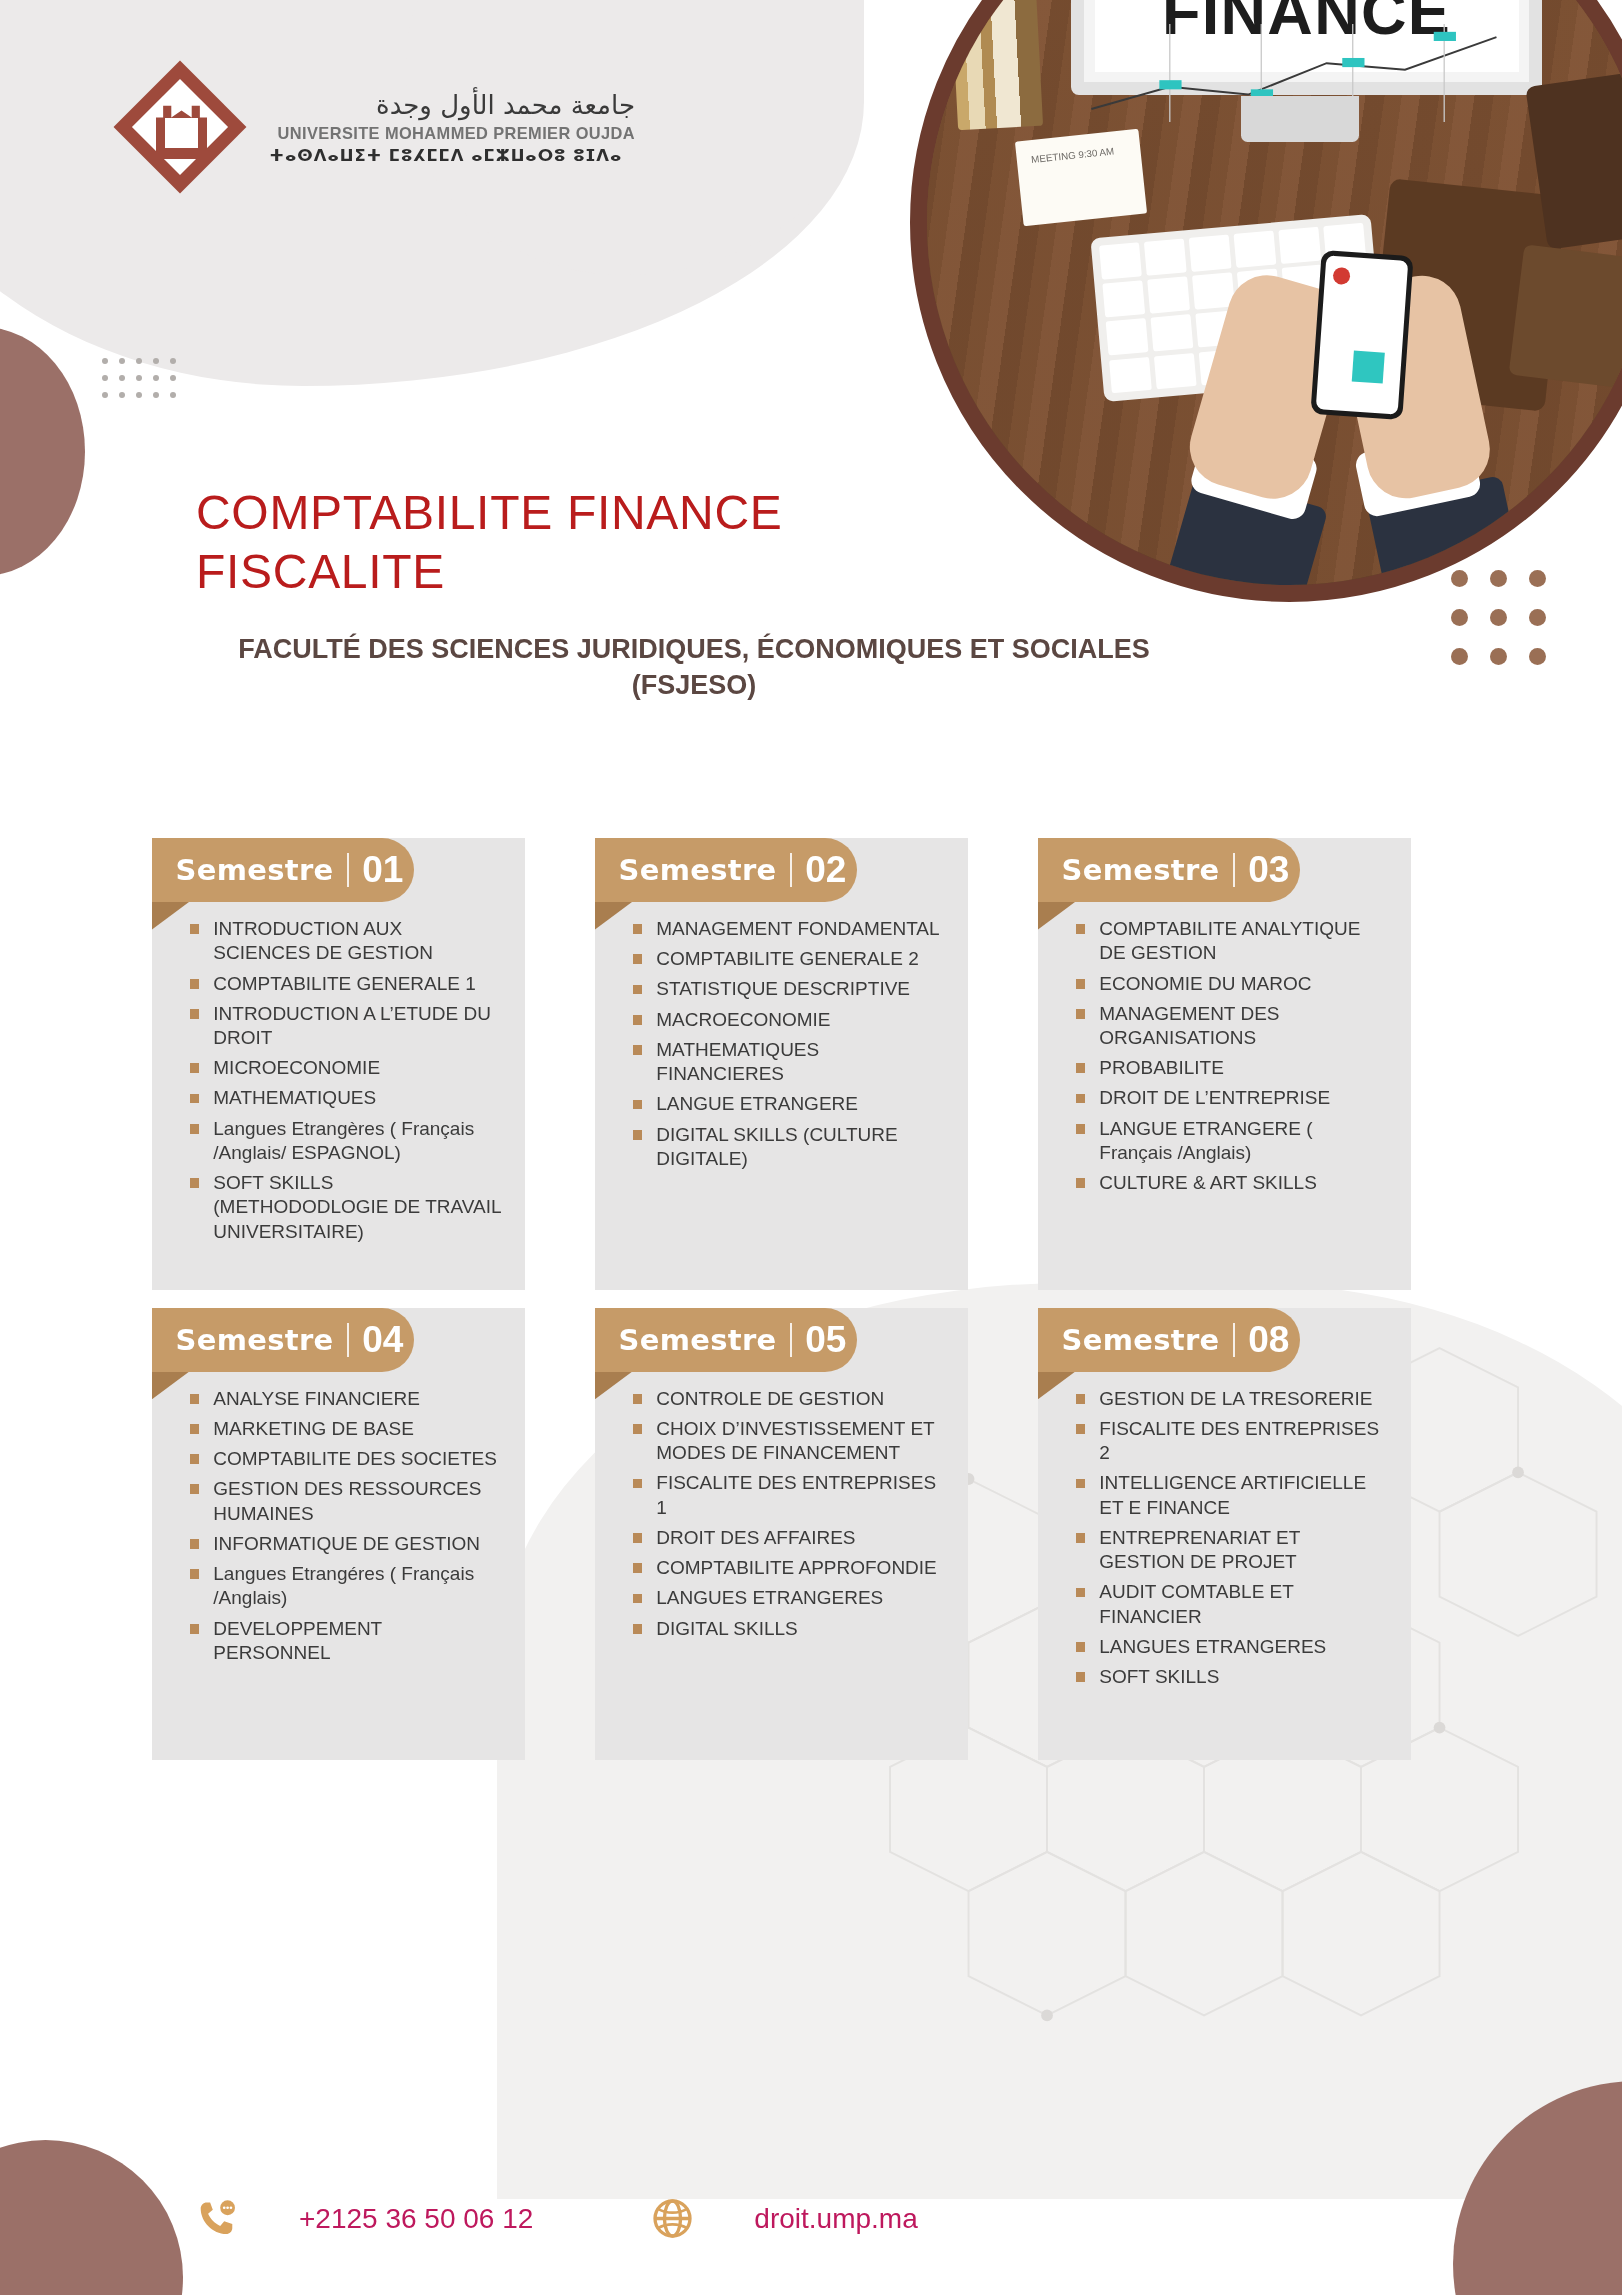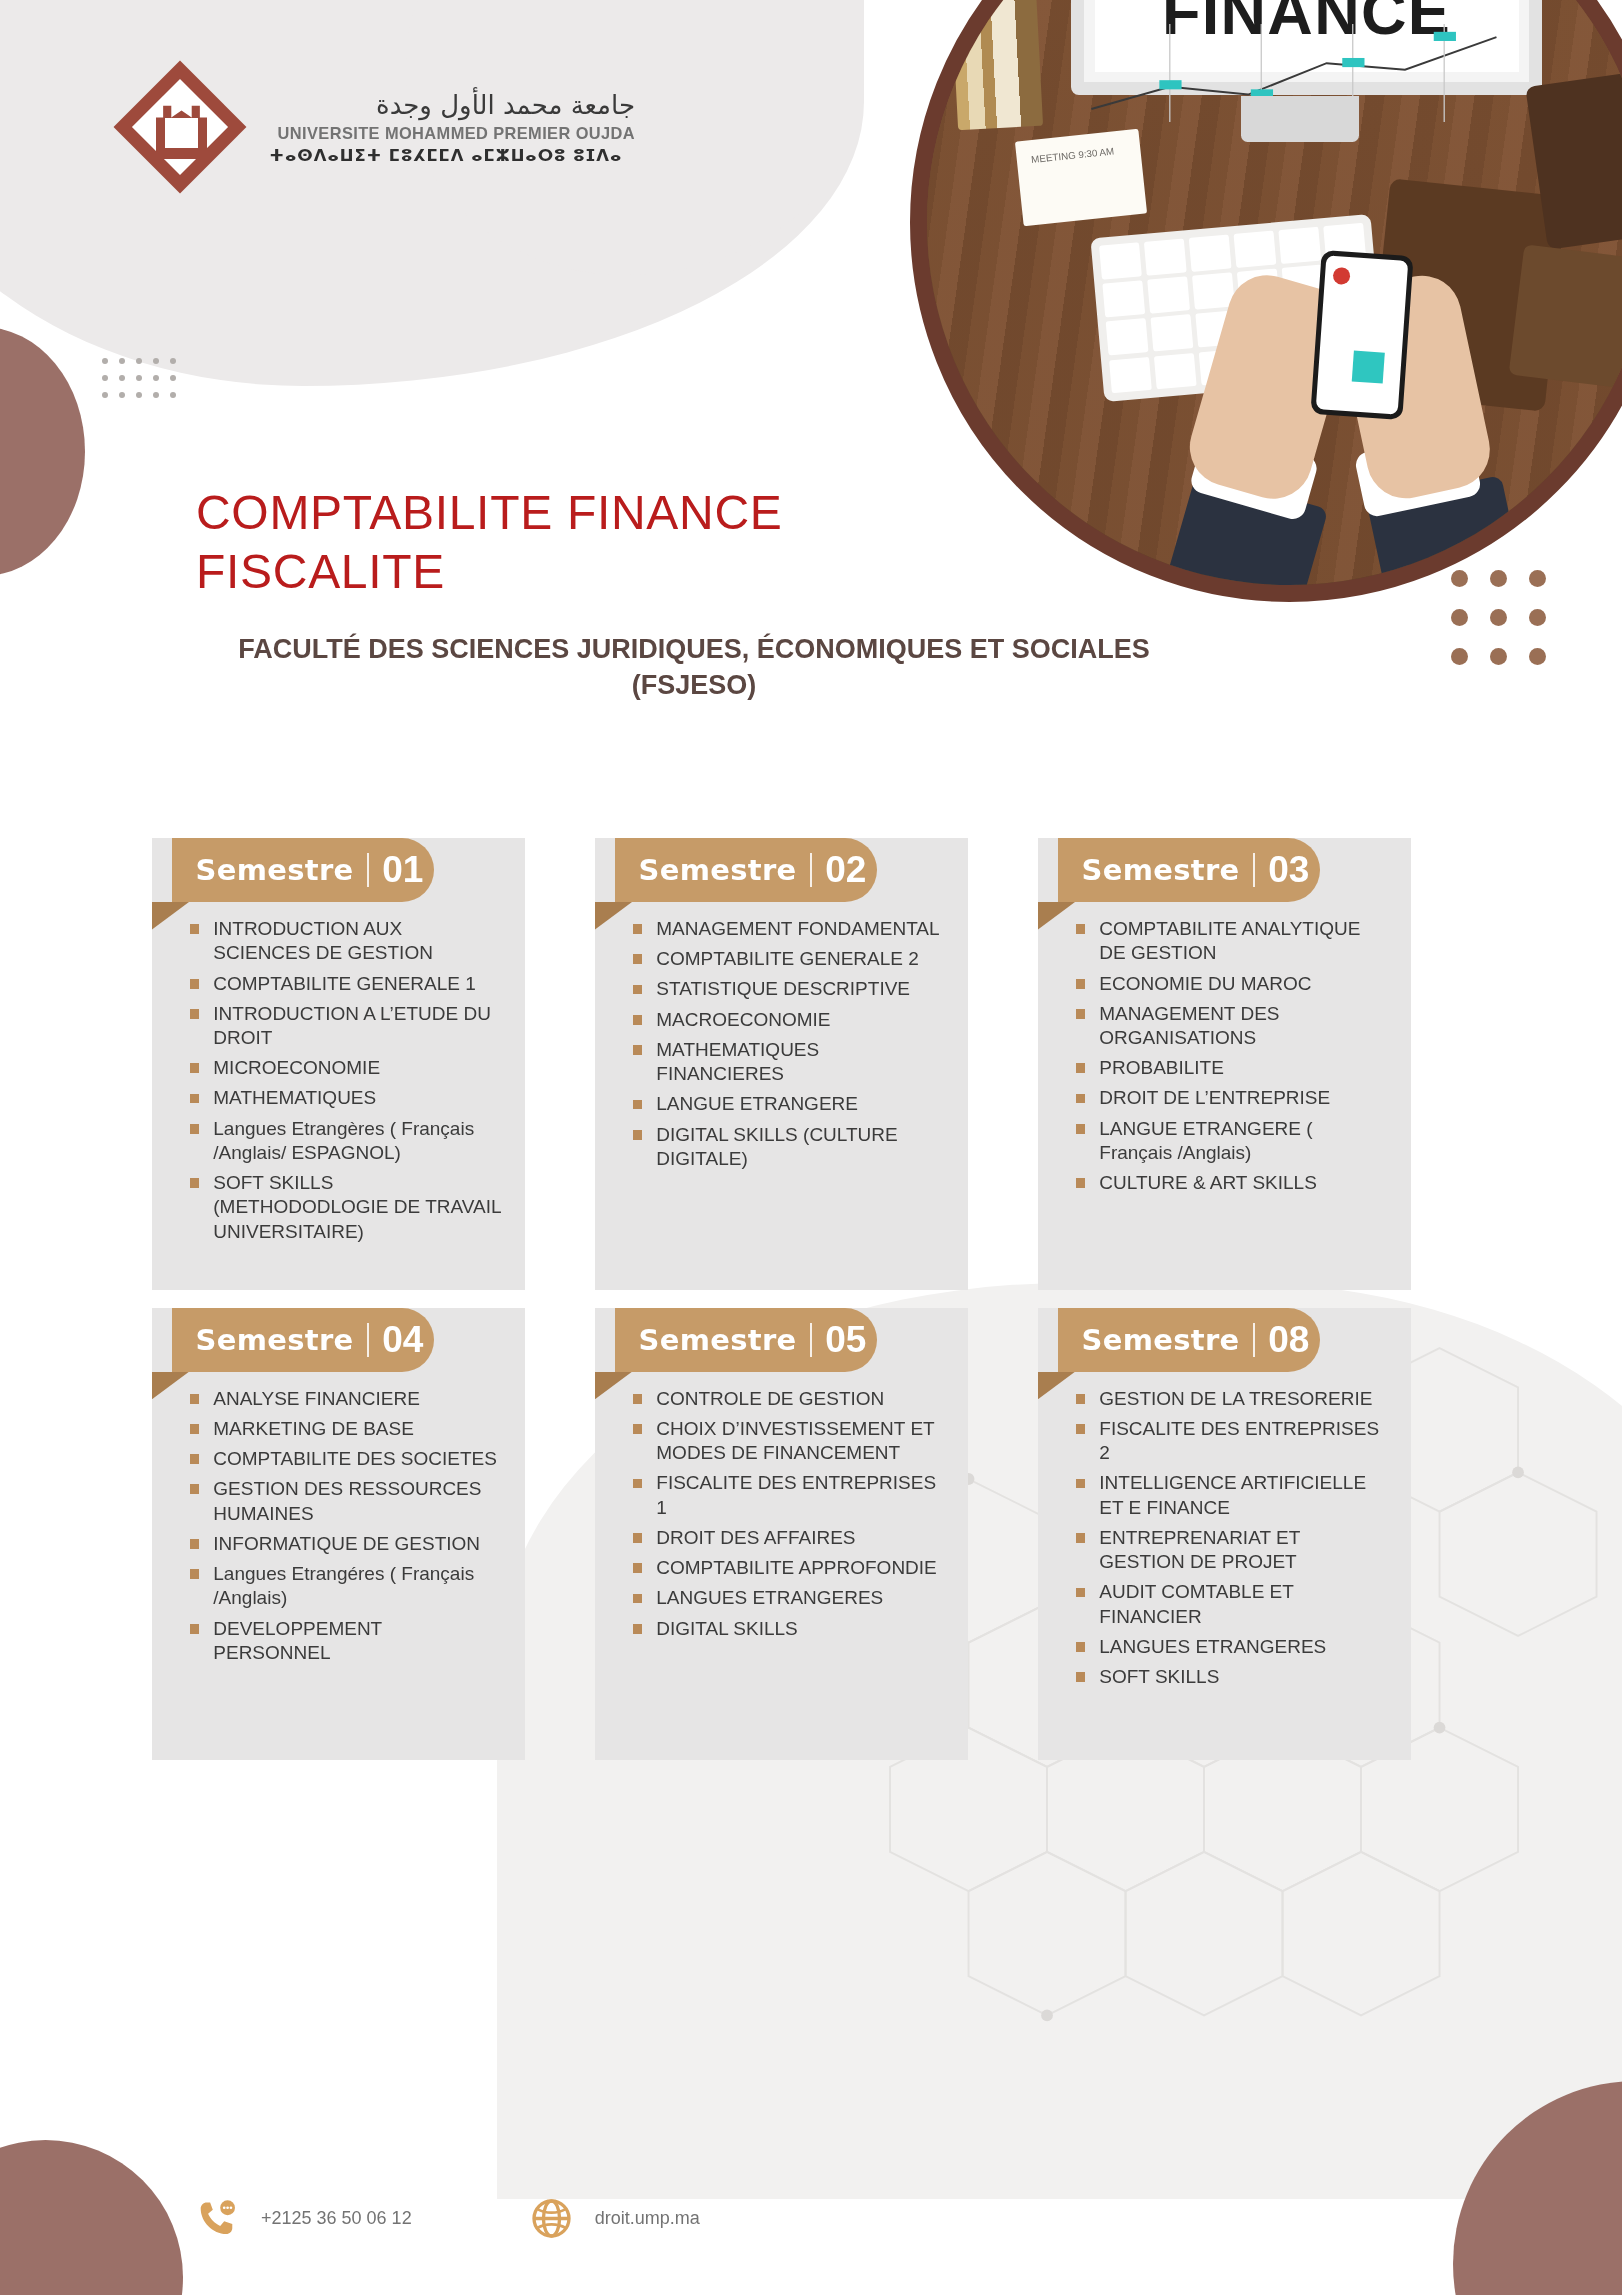--- a/index.html
+++ b/index.html
@@ -247,21 +247,21 @@
     min-height: 452px;
     padding: 79px 22px 26px 22px;
   }
   .ribbon {
     position: absolute; left: 0; top: 0; z-index: 3;
     width: 262px; height: 64px;
   }
   .ribbon .pill {
     position: absolute; left: 0; top: 0; width: 262px; height: 64px;
     background: #c69b68; border-radius: 0 39px 39px 0;
-    display: flex; align-items: center; padding-left: 23.6px; gap: 13px; margin-left: 20px;
+    display: flex; align-items: center; padding-left: 23.6px; gap: 13px;
   }
   .ribbon .fold {
     position: absolute; left: 0; top: 64px; width: 37px; height: 27.5px;
     background: #a97e4f;
     clip-path: polygon(0 0, 100% 0, 0 100%);
   }
   .ribbon .sem-label {
     font-size: 29px; font-weight: bold; color: #ffffff; letter-spacing: 0.3px;
     font-family: "DejaVu Sans", sans-serif;
   }
@@ -286,21 +286,21 @@
   
   .hexes { position: absolute; left: 772px; top: 1322px; z-index: 1; opacity: .55; }
 
   
   .footer {
     position: absolute; left: 0; top: 2179px; width: 1623px; height: 79px;
     z-index: 6; display: flex; align-items: center; padding-left: 196px; gap: 0;
   }
   .f-item { display: flex; align-items: center; gap: 22px; }
   .f-item + .f-item { margin-left: 118px; }
-  .f-text { font-size: 18px; color: #737373; }
+  .f-text { font-size: 28px; color: #be185d; margin-left: 38px; }
   .ic { width: 43px; height: 43px; display: block; }
 </style>
 </head>
 <body>
 
 <div class="page">
 
   <div class="blob-grey-top"></div>
   <div class="blob-grey-top2"></div>
   <div class="blob-brown-left"></div>

